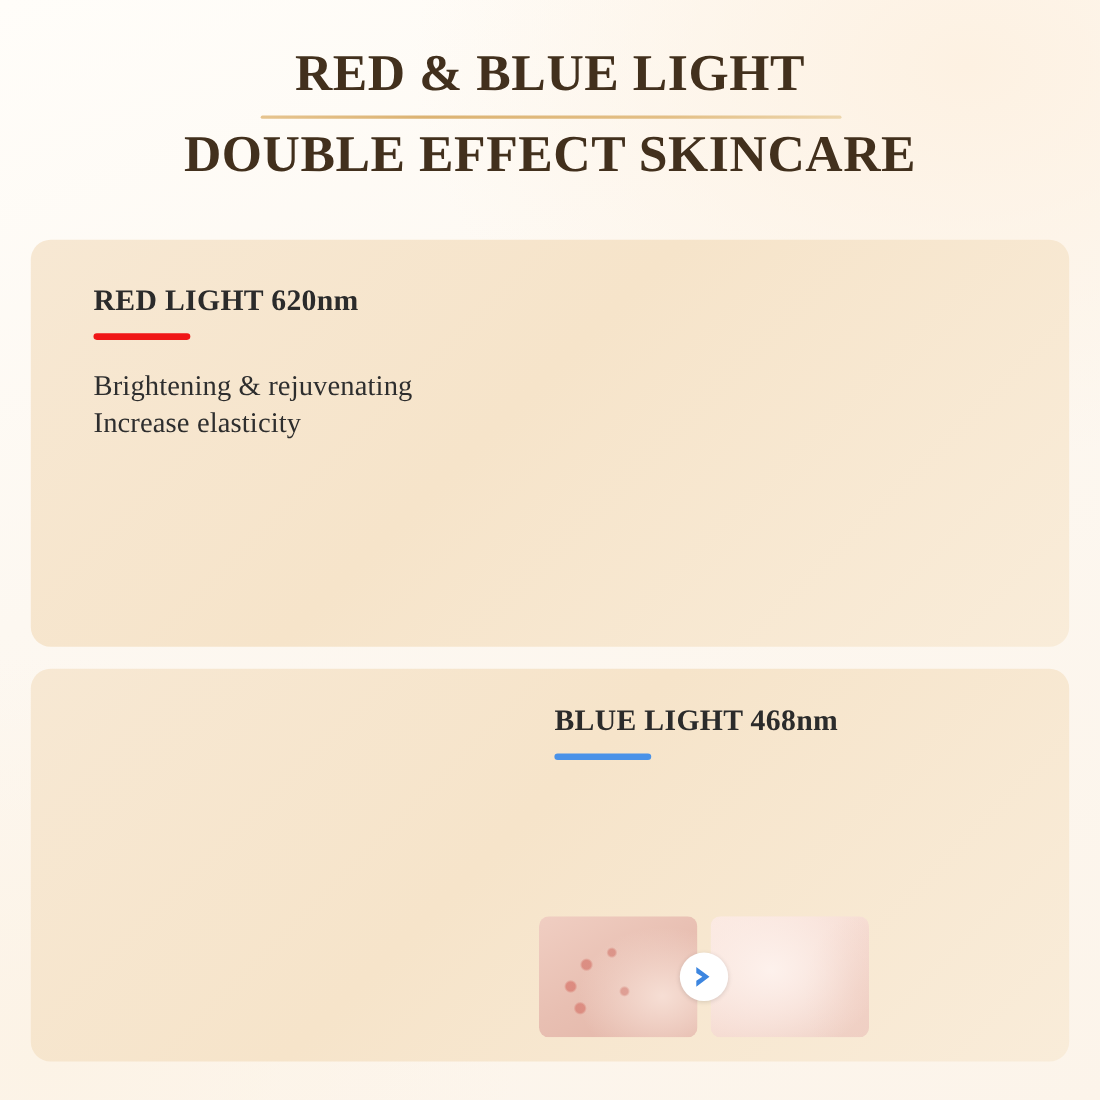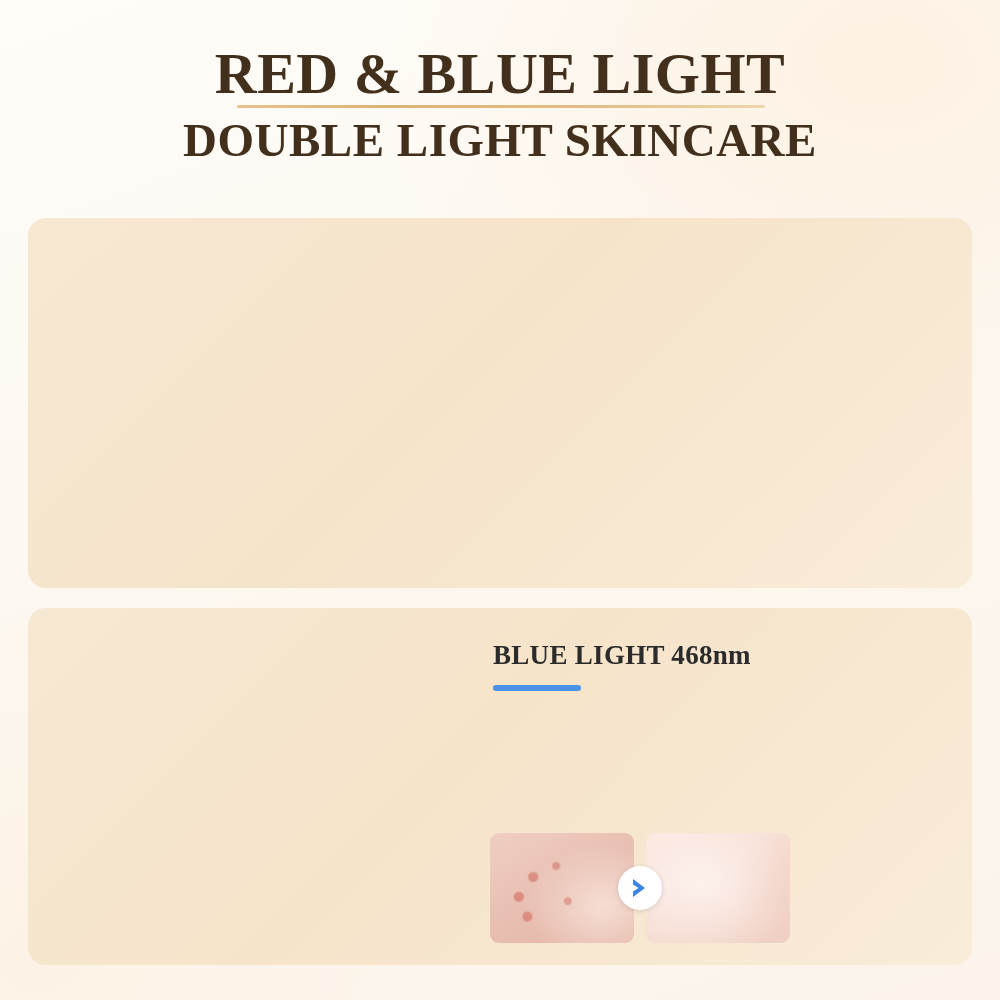--- a/index.html
+++ b/index.html
@@ -21,40 +21,40 @@
       linear-gradient(160deg,#fffdf9 0%,#fdf8f1 42%,#fcf4ea 100%);
   }
 
   
   #header { position:absolute; left:0; top:0; width:1000px; height:200px; z-index:3; }
   .head-line {
     position:absolute; width:1000px; text-align:center;
     color:#42301d; font-weight:bold; letter-spacing:.5px;
     white-space:nowrap;
   }
-  #head-1 { top:40px; font-size:58px; }
+  #head-1 { top:40px; font-size:47px; }
   #head-2 { top:113px; font-size:47px; }
   #head-rule {
     position:absolute; left:237px; top:105px; width:528px; height:3px;
     background:linear-gradient(90deg,#e6c48f 0%,#dcb373 28%,#e3bf86 70%,#edd6ad 100%);
     border-radius:2px;
   }
 
   
   .card {
     position:absolute; z-index:2;
     background:linear-gradient(135deg,#f7e8d3 0%,#f6e4ca 45%,#f9ecd9 100%);
     border-radius:18px;
   }
   #card-red  { left:28px; top:218px; width:944px; height:370px; }
   #card-blue { left:28px; top:608px; width:944px; height:357px; }
 
   .card-text { position:absolute; }
   #red-text  { left:57px; top:40px; width:420px; }
-  #blue-text { left:465px; top:32px; width:460px; }
+  #blue-text { left:476px; top:32px; width:460px; }
 
   .card-title {
     font-size:27px; font-weight:bold; color:#2b2b2b;
     letter-spacing:.3px; white-space:nowrap;
   }
   .title-bar { width:88px; height:6px; border-radius:3px; margin-top:14px; }
   .bar-red  { background:#f01616; }
   .bar-blue { background:#4a92e8; }
   .card-body {
     margin-top:25px; font-size:26px; line-height:1.32;
@@ -203,25 +203,33 @@
       <path d="M980 980 C900 940 850 900 820 860"></path>
       <path d="M1000 996 C916 956 864 914 834 872"></path>
       <path d="M120 1000 C180 956 240 930 300 924"></path>
     </g>
   </svg>
 </div>
 
 <div id="header">
   <div class="head-line" id="head-1">RED &amp; BLUE LIGHT</div>
   <div id="head-rule"></div>
-  <div class="head-line" id="head-2">DOUBLE LIGHT SKINCARE</div>
+  <div class="head-line" id="head-2">DOUBLE EFFECT SKINCARE</div>
 </div>
 
 <div class="card" id="card-red">
 
+  <div class="card-text" id="red-text">
+    <div class="card-title">RED LIGHT 620nm</div>
+    <div class="title-bar bar-red"></div>
+    <div class="card-body">
+      <div>Brightening &amp; rejuvenating</div>
+      <div>Increase elasticity</div>
+    </div>
+  </div>
 
   <div class="ba" id="ba-red">
     <div class="ba-tile left">
       <div class="skin skin-rough"></div>
     </div>
     <div class="ba-tile right">
       <div class="skin skin-smooth"></div>
     </div>
     <div class="ba-badge">
       <svg width="20" height="22" viewBox="0 0 20 22">

